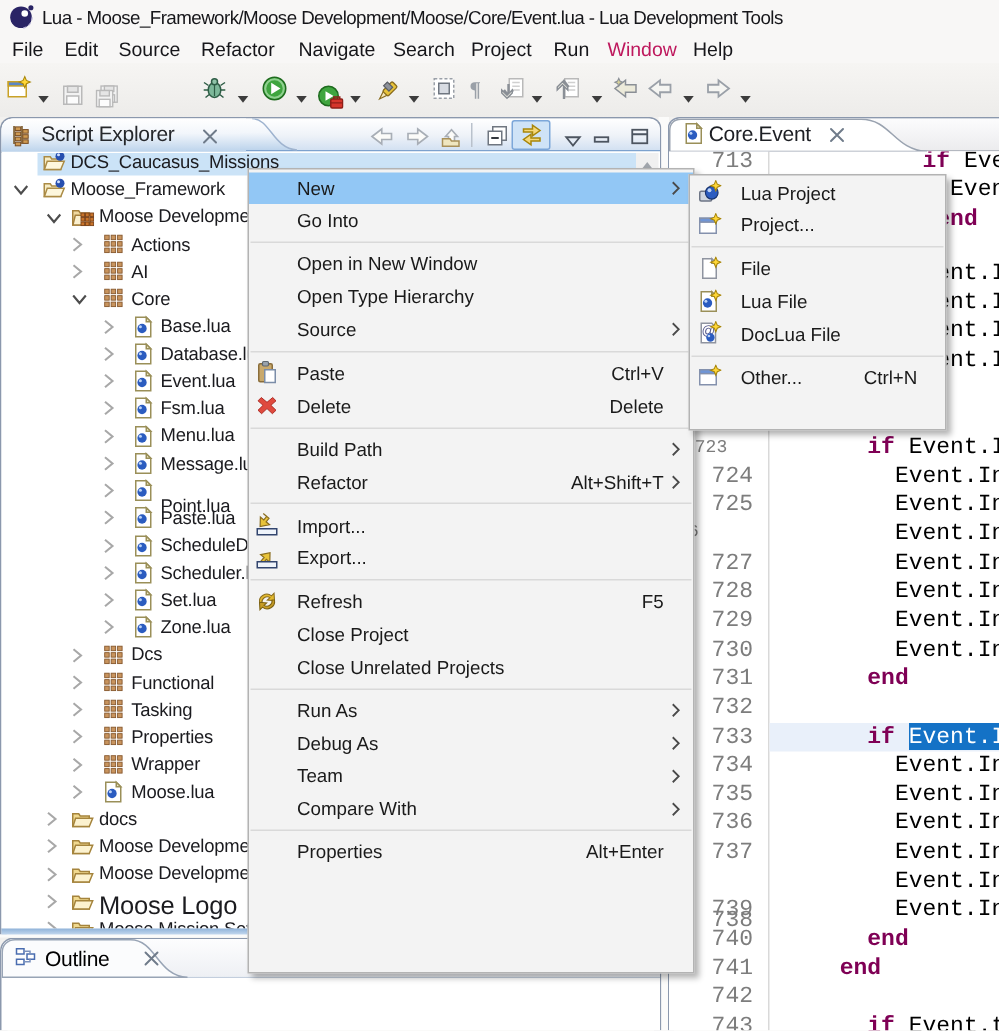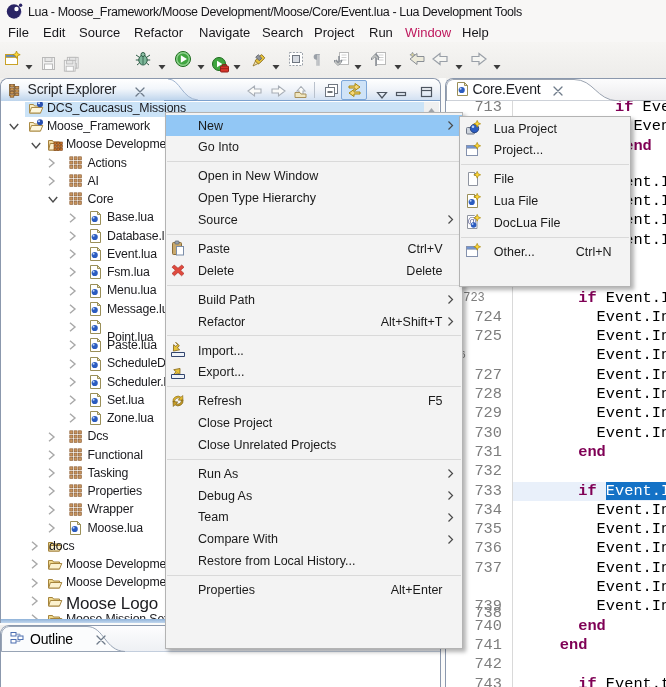--- a/index.html
+++ b/index.html
@@ -481,21 +481,21 @@
         <circle cx="5.6" cy="7.8" r="1" fill="#bcd2f5"></circle>
       </svg></div>
 <div class="abs" style="left:86.5px;top:418.6px;font-size:12.3px;letter-spacing:-0.15px;color:#1b1b1f;white-space:nowrap">Moose.lua</div>
 <div class="ic" style="left:25px;top:436.1px"><svg width="16" height="16" viewBox="0 0 16 16" style="">
         <path d="M6 3.8 L11 8 L6 12.2" fill="none" stroke="#a8a8a8" stroke-width="1.4"></path>
       </svg></div>
 <div class="ic" style="left:46px;top:436.1px"><svg width="16" height="16" viewBox="0 0 16 16" style="">
         <path d="M1.5 4.5 L5.5 4.5 L6.5 6 L12.5 6 L12.5 13 L1.5 13 Z" fill="#f0d98e" stroke="#a5843c" stroke-width="1"></path>
         <path d="M3.4 7.5 L14.8 7.5 L12.5 13 L1.6 13 Z" fill="#fcf2cf" stroke="#a5843c" stroke-width="1"></path>
       </svg></div>
-<div class="abs" style="left:48px;top:436.8px;font-size:12.3px;letter-spacing:-0.15px;color:#1b1b1f;white-space:nowrap">docs</div>
+<div class="abs" style="left:65px;top:436.8px;font-size:12.3px;letter-spacing:-0.15px;color:#1b1b1f;white-space:nowrap">docs</div>
 <div class="ic" style="left:25px;top:454.4px"><svg width="16" height="16" viewBox="0 0 16 16" style="">
         <path d="M6 3.8 L11 8 L6 12.2" fill="none" stroke="#a8a8a8" stroke-width="1.4"></path>
       </svg></div>
 <div class="ic" style="left:46px;top:454.4px"><svg width="16" height="16" viewBox="0 0 16 16" style="">
         <path d="M1.5 4.5 L5.5 4.5 L6.5 6 L12.5 6 L12.5 13 L1.5 13 Z" fill="#f0d98e" stroke="#a5843c" stroke-width="1"></path>
         <path d="M3.4 7.5 L14.8 7.5 L12.5 13 L1.6 13 Z" fill="#fcf2cf" stroke="#a5843c" stroke-width="1"></path>
       </svg></div>
 <div class="abs" style="left:65px;top:455.1px;font-size:12.3px;letter-spacing:-0.15px;color:#1b1b1f;white-space:nowrap">Moose Development Setup</div>
 <div class="ic" style="left:25px;top:472.6px"><svg width="16" height="16" viewBox="0 0 16 16" style="">
         <path d="M6 3.8 L11 8 L6 12.2" fill="none" stroke="#a8a8a8" stroke-width="1.4"></path>
@@ -723,23 +723,20 @@
       <svg class="abs" style="right:8px;top:5.5px" width="7" height="11">
         <path d="M1.5 1.5 L5.5 5.5 L1.5 9.5" fill="none" stroke="#4a4a4a" stroke-width="1.2"></path>
       </svg>
     </div>
 <div style="position:relative;height:21.8px;">
       <span class="abs" style="left:32.5px;top:4px;font-size:12.5px;color:#1a1a1a;white-space:nowrap">Compare With</span>
       <svg class="abs" style="right:8px;top:5.5px" width="7" height="11">
         <path d="M1.5 1.5 L5.5 5.5 L1.5 9.5" fill="none" stroke="#4a4a4a" stroke-width="1.2"></path>
       </svg>
     </div>
-<div style="position:relative;height:21.8px;">
-      <span class="abs" style="left:32.5px;top:4px;font-size:12.5px;color:#1a1a1a;white-space:nowrap">Restore from Local History...</span>
-    </div>
 <div style="height:1px;background:#d9d9d9;margin:3.1px 1px"></div>
 <div style="position:relative;height:21.8px;">
       <span class="abs" style="left:32.5px;top:4px;font-size:12.5px;color:#1a1a1a;white-space:nowrap">Properties</span>
       <span class="abs" style="right:19.5px;top:4px;font-size:12.5px;color:#1a1a1a">Alt+Enter</span>
     </div>
 </div>
 <div class="abs" style="left:458.8px;top:115.5px;width:172px;height:171px;background:#f3f3f3;border:1px solid #b3b3b3;box-shadow:3px 3px 4px rgba(0,0,0,0.3);padding-top:1px">
 <div style="position:relative;height:21.8px;">
       <span class="ic" style="left:5.7px;top:2.5px"><svg width="16" height="16" viewBox="0 0 16 16" style="">
           <rect x="1.5" y="7.5" width="8" height="6.5" rx="1" fill="#cdd4de" stroke="#6e7686" stroke-width="1"></rect>

